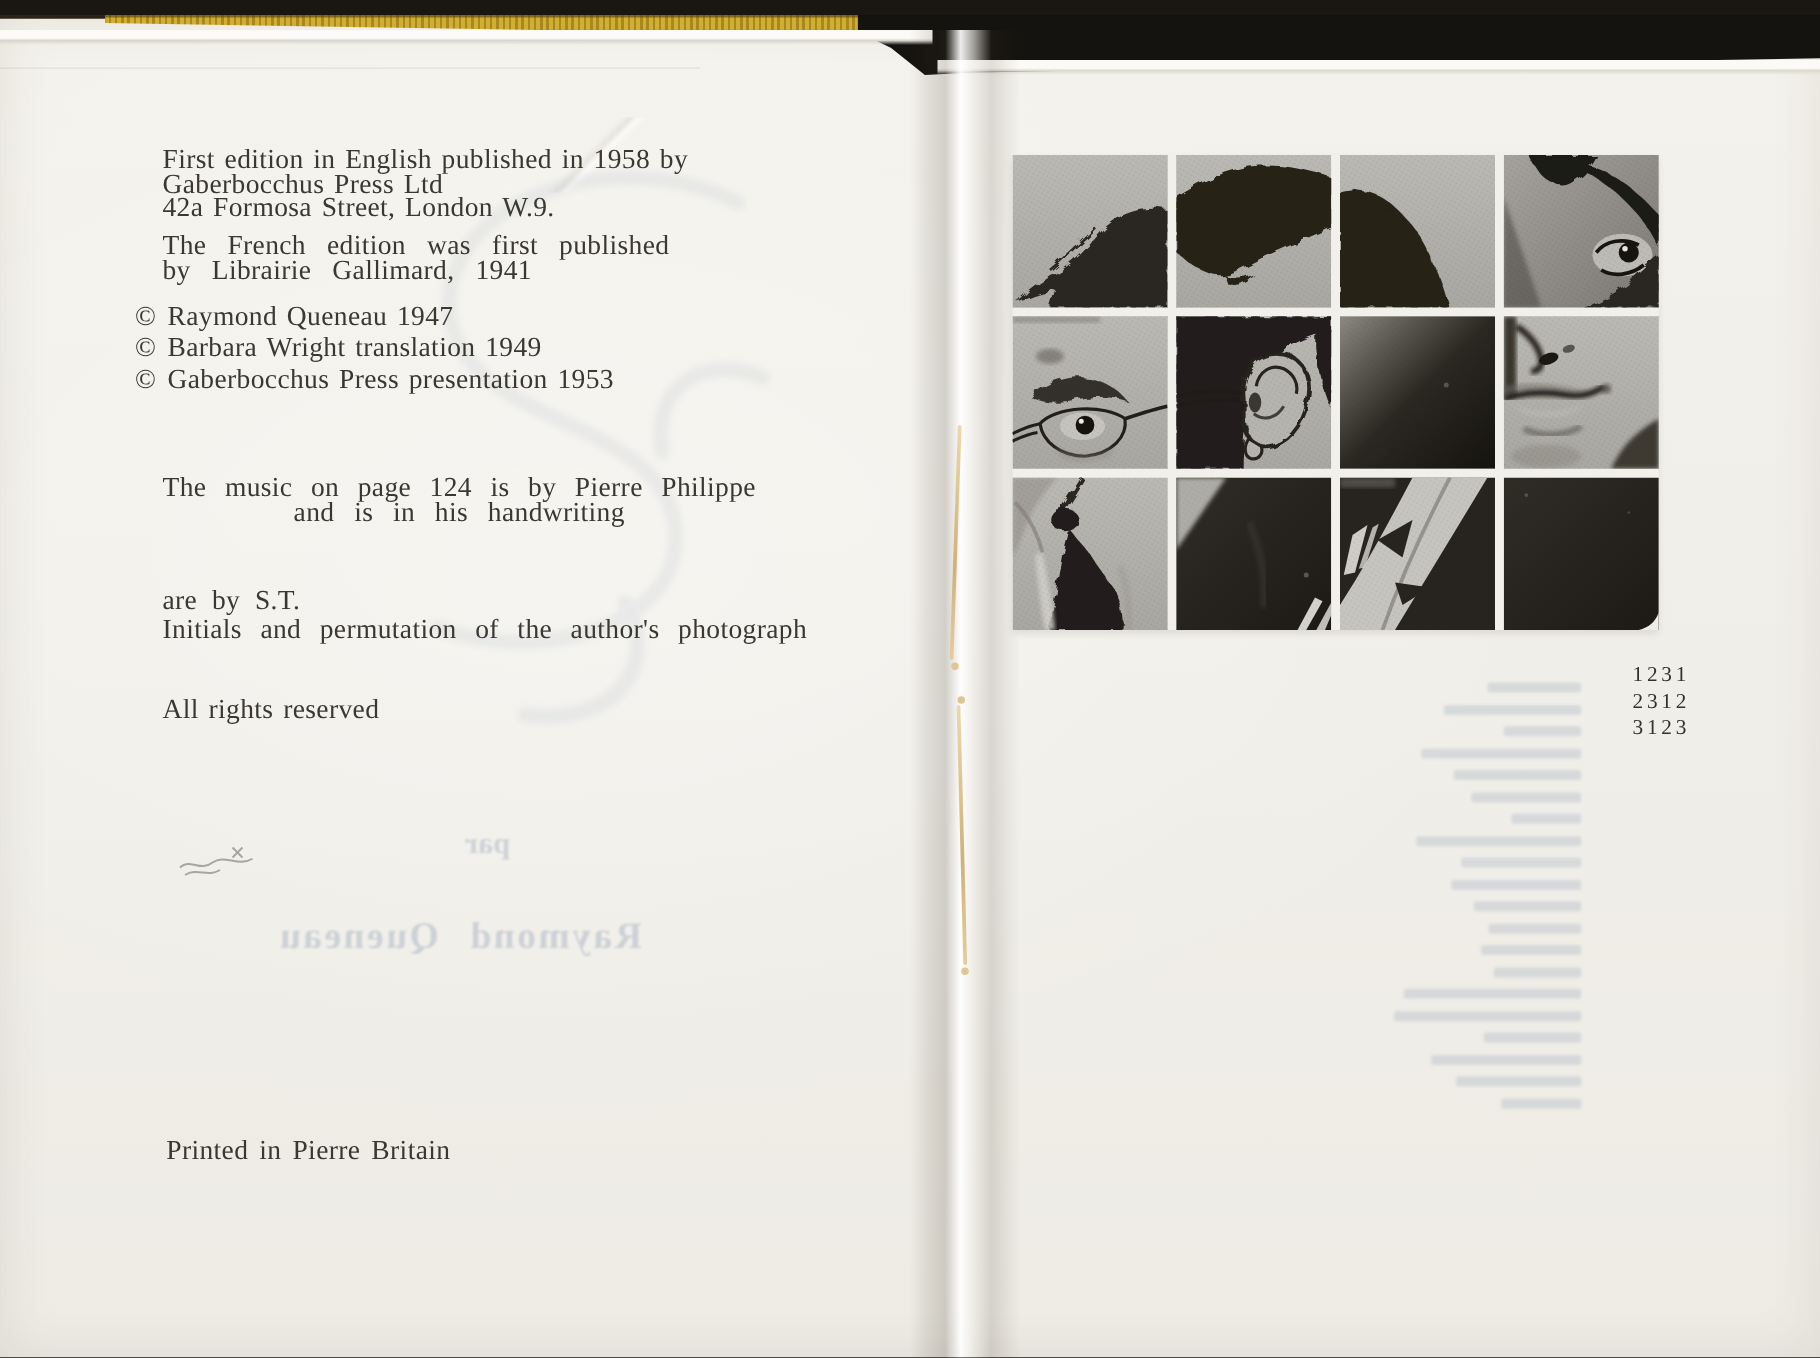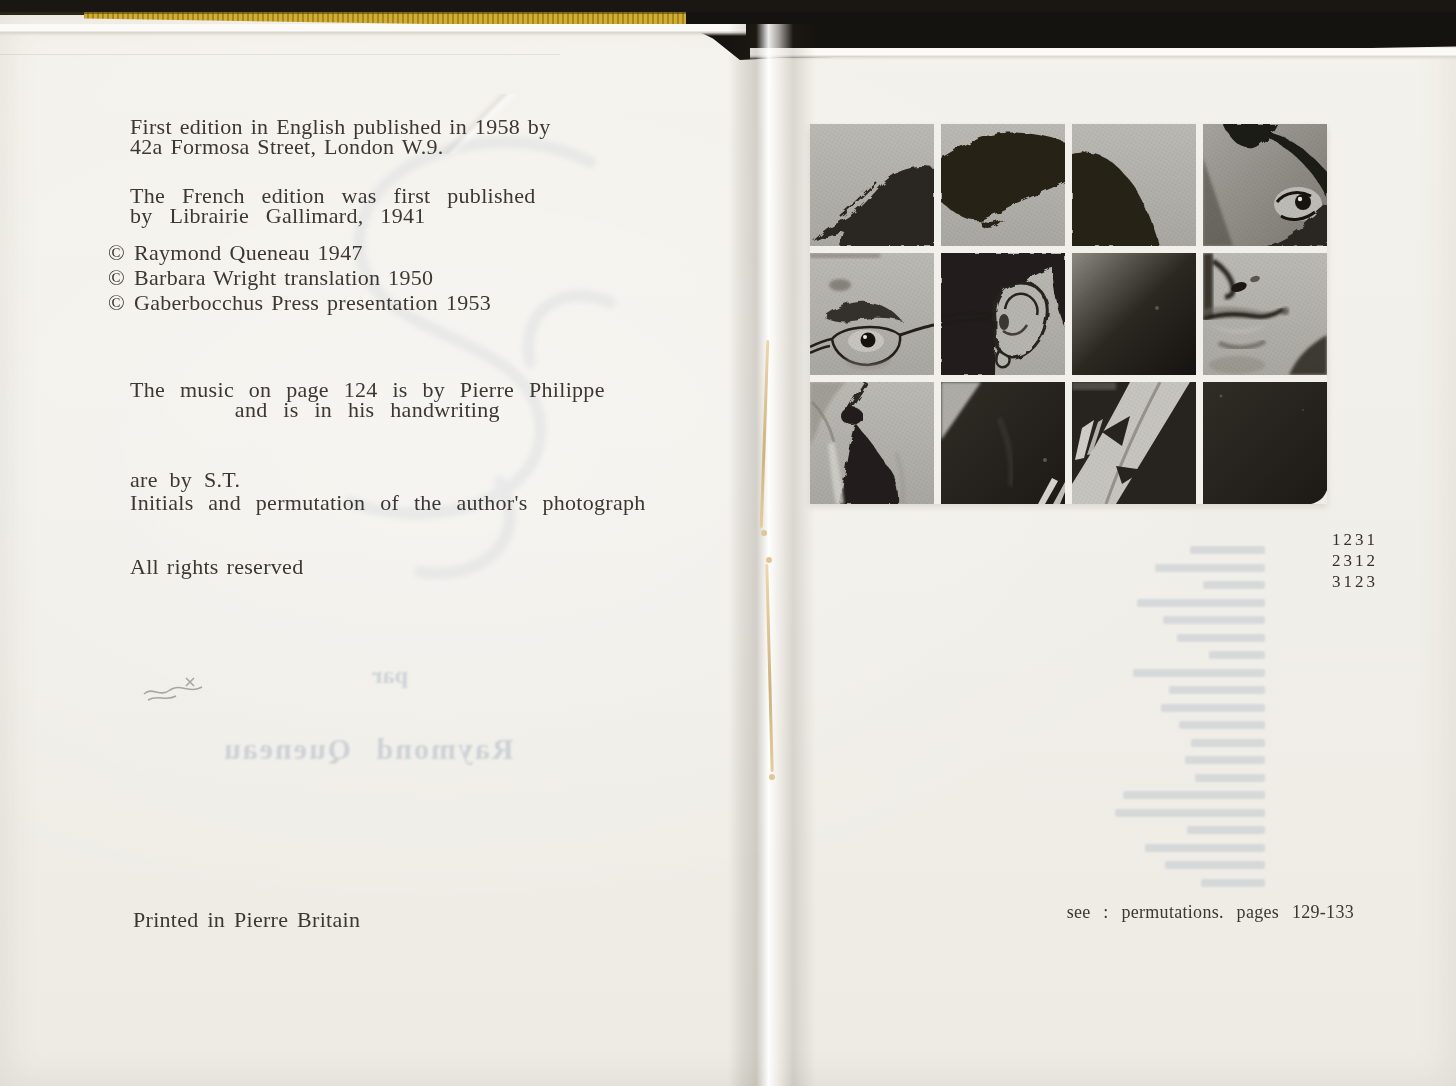--- a/index.html
+++ b/index.html
@@ -62,21 +62,21 @@
   .ghost-toc{position:absolute;left:995px;top:534px;width:270px;}
   .ghost-toc .bar{height:8px;margin:0 0 9.5px auto;border-radius:2px;background:#b4bdc9;opacity:0.42;filter:blur(1.3px);}
 
   
   .photo-grid{
     position:absolute;left:810px;top:112px;width:517px;height:380px;
     display:grid;grid-template-columns:repeat(4,124px);grid-template-rows:repeat(3,122px);
     gap:7px;background:#f1f0eb;box-shadow:0 3px 6px rgba(60,50,35,0.12);
   }
   .tile{width:124px;height:122px;display:block;box-shadow:inset 0 0 2px rgba(0,0,0,0.3);}
-  .perm-numbers{position:absolute;left:1299px;top:517px;width:112px;text-align:center;
+  .perm-numbers{position:absolute;left:1240px;top:517px;width:112px;text-align:right;
     color:#34312b;font-size:17px;line-height:21px;letter-spacing:3px;}
   .caption{position:absolute;left:990px;top:890px;width:364px;text-align:right;
     color:#3b3832;font-size:18px;word-spacing:8px;letter-spacing:0.3px;white-space:nowrap;}
   .defs-svg{position:absolute;width:0;height:0;}
 </style>
 </head>
 <body>
 
 <svg class="defs-svg" aria-hidden="true">
   <defs>
@@ -140,36 +140,37 @@
       <path d="M6,30 C14,22 22,34 32,26 C42,19 52,30 64,23"></path>
       <path d="M10,36 C20,30 28,38 38,32"></path>
       <path d="M48,14 l8,8 M56,14 l-8,8"></path>
     </g>
   </svg>
   <div class="ghost ghost-par">par</div>
   <div class="ghost ghost-name">Raymond Queneau</div>
 
   <div class="lp-block" style="left:130px;top:105px;">
     <div class="ln ws2">First edition in English published in 1958 by</div>
+    <div class="ln ws2">Gaberbocchus Press Ltd</div>
     <div class="ln ws2">42a Formosa Street, London W.9.</div>
   </div>
 
   <div class="lp-block" style="left:130px;top:174px;">
     <div class="ln ws11">The French edition was first published</div>
     <div class="ln ws11">by Librairie Gallimard, 1941</div>
   </div>
 
   <div class="lp-block" style="left:108px;top:231px;">
     <div class="copy-row">
       <span class="copy-sym">©</span>
       <span>Raymond Queneau 1947</span>
     </div>
     <div class="copy-row">
       <span class="copy-sym">©</span>
-      <span>Barbara Wright translation 1950</span>
+      <span>Barbara Wright translation 1949</span>
     </div>
     <div class="copy-row">
       <span class="copy-sym">©</span>
       <span>Gaberbocchus Press presentation 1953</span>
     </div>
   </div>
 
   <div class="lp-block" style="left:130px;top:368px;">
     <div class="ln ws9">The music on page 124 is by Pierre Philippe</div>
     <div class="ln ws10">and is in his handwriting</div>
@@ -337,15 +338,14 @@
     <div class="bar" style="width:80px"></div>
     <div class="bar" style="width:70px"></div>
     <div class="bar" style="width:142px"></div>
     <div class="bar" style="width:150px"></div>
     <div class="bar" style="width:78px"></div>
     <div class="bar" style="width:120px"></div>
     <div class="bar" style="width:100px"></div>
     <div class="bar" style="width:64px"></div>
   </div>
 
-  <div class="caption">see : permutations. pages 129-133</div>
 
 </div>
 
 </body></html>

